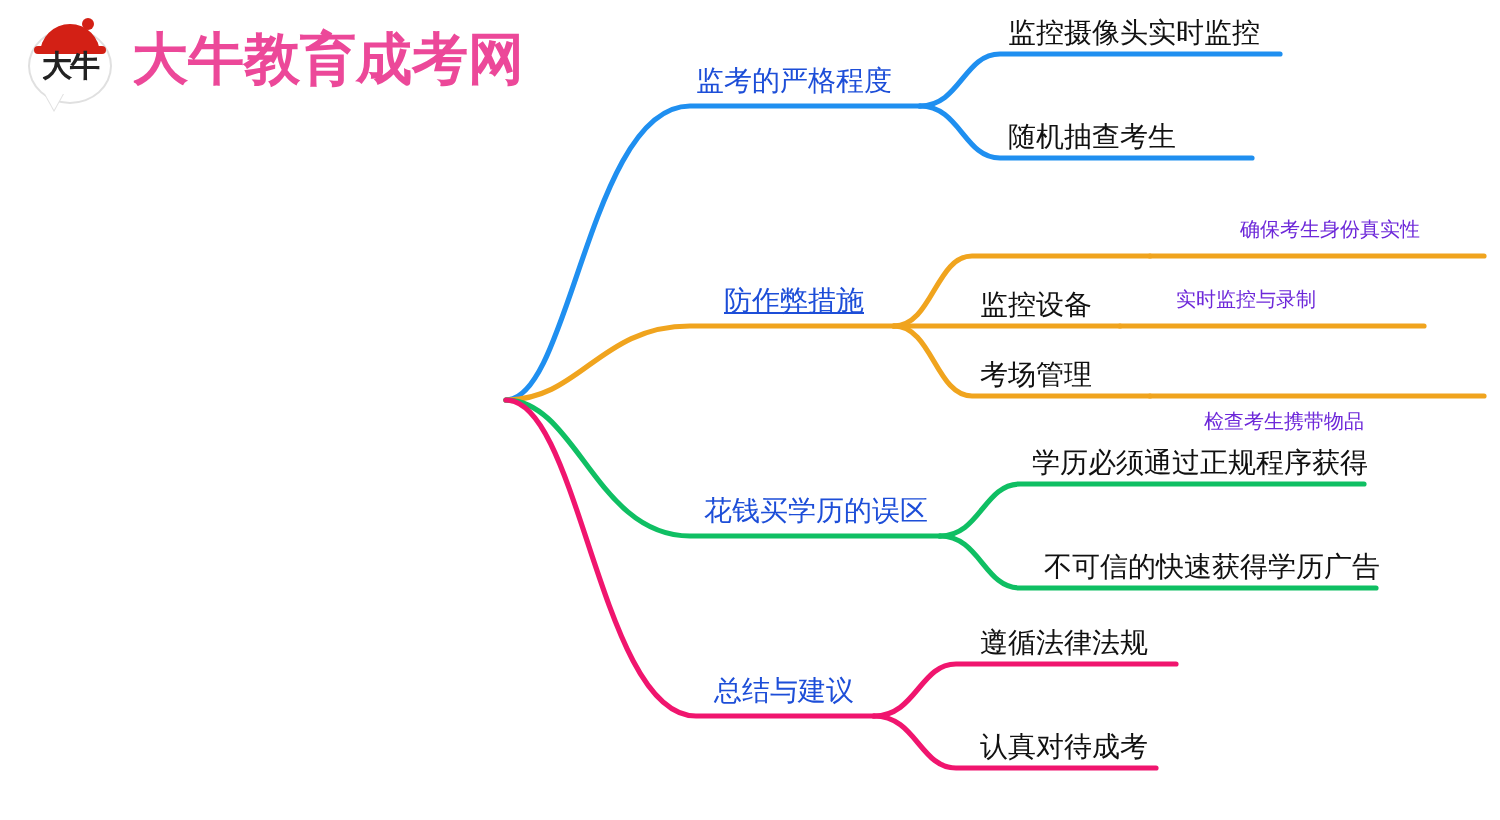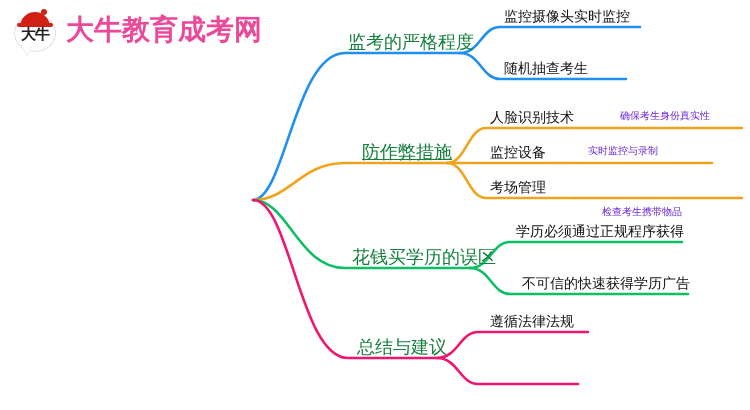--- a/index.html
+++ b/index.html
@@ -130,22 +130,22 @@
     color: #111111;
     white-space: nowrap;
     line-height: 1.1;
   }
   .root-node {
     font-size: 15px;
     font-weight: bold;
     color: #000000;
   }
   .lvl1 {
-    font-size: 18px;
-    color: #15803d;
+    font-size: 14px;
+    color: #1d4ed8;
   }
   .lvl2 {
     font-size: 14px;
     color: #111111;
   }
   .lvl3 {
     font-size: 10px;
     color: #6d28d9;
   }
 </style>
@@ -192,26 +192,26 @@
 
 
   <div class="node lvl1" style="left:348px; top:33px;">监考的严格程度</div>
   <div class="node lvl1" style="left:362px; top:143px;text-decoration:underline;">防作弊措施</div>
   <div class="node lvl1" style="left:352px; top:248px;">花钱买学历的误区</div>
   <div class="node lvl1" style="left:357px; top:338px;">总结与建议</div>
 
   <div class="node lvl2" style="left:504px; top:9px;">监控摄像头实时监控</div>
   <div class="node lvl2" style="left:504px; top:61px;">随机抽查考生</div>
 
-  <div class="node lvl2" style="left:490px; top:110px;">人脸识别技术</div>
   <div class="node lvl2" style="left:490px; top:145px;">监控设备</div>
   <div class="node lvl2" style="left:490px; top:180px;">考场管理</div>
 
   <div class="node lvl3" style="left:620px; top:110px;">确保考生身份真实性</div>
   <div class="node lvl3" style="left:588px; top:145px;">实时监控与录制</div>
   <div class="node lvl3" style="left:602px; top:180px;margin-top:26px;">检查考生携带物品</div>
 
   <div class="node lvl2" style="left:516px; top:224px;">学历必须通过正规程序获得</div>
   <div class="node lvl2" style="left:522px; top:276px;">不可信的快速获得学历广告</div>
 
   <div class="node lvl2" style="left:490px; top:314px;">遵循法律法规</div>
+  <div class="node lvl2" style="left:490px; top:366px;">认真对待成考</div>
 
 </div>
 
 </body></html>

